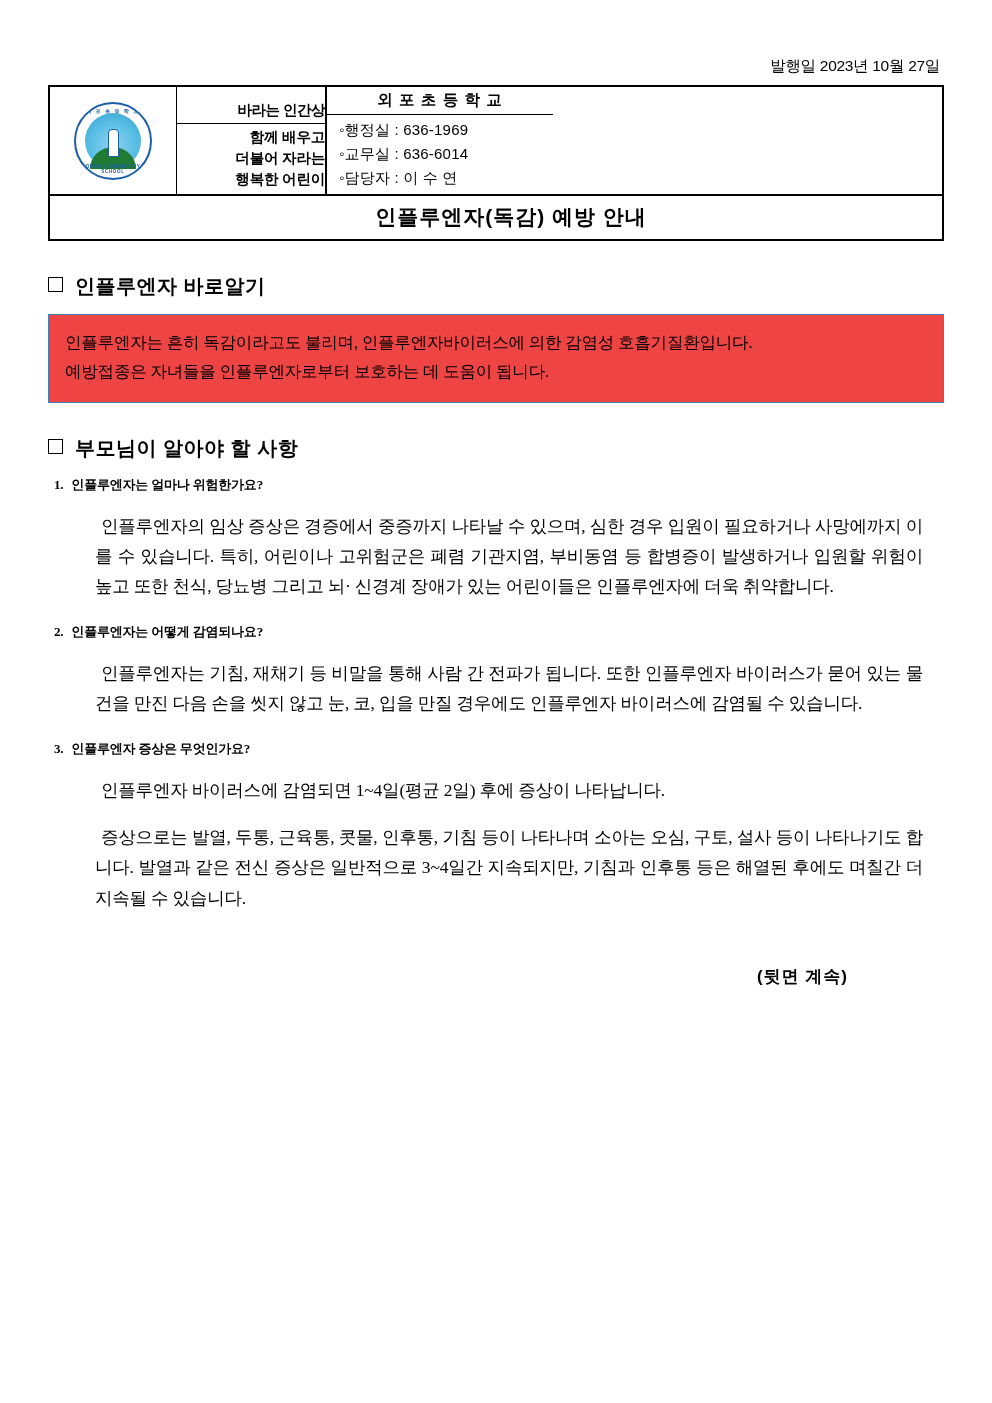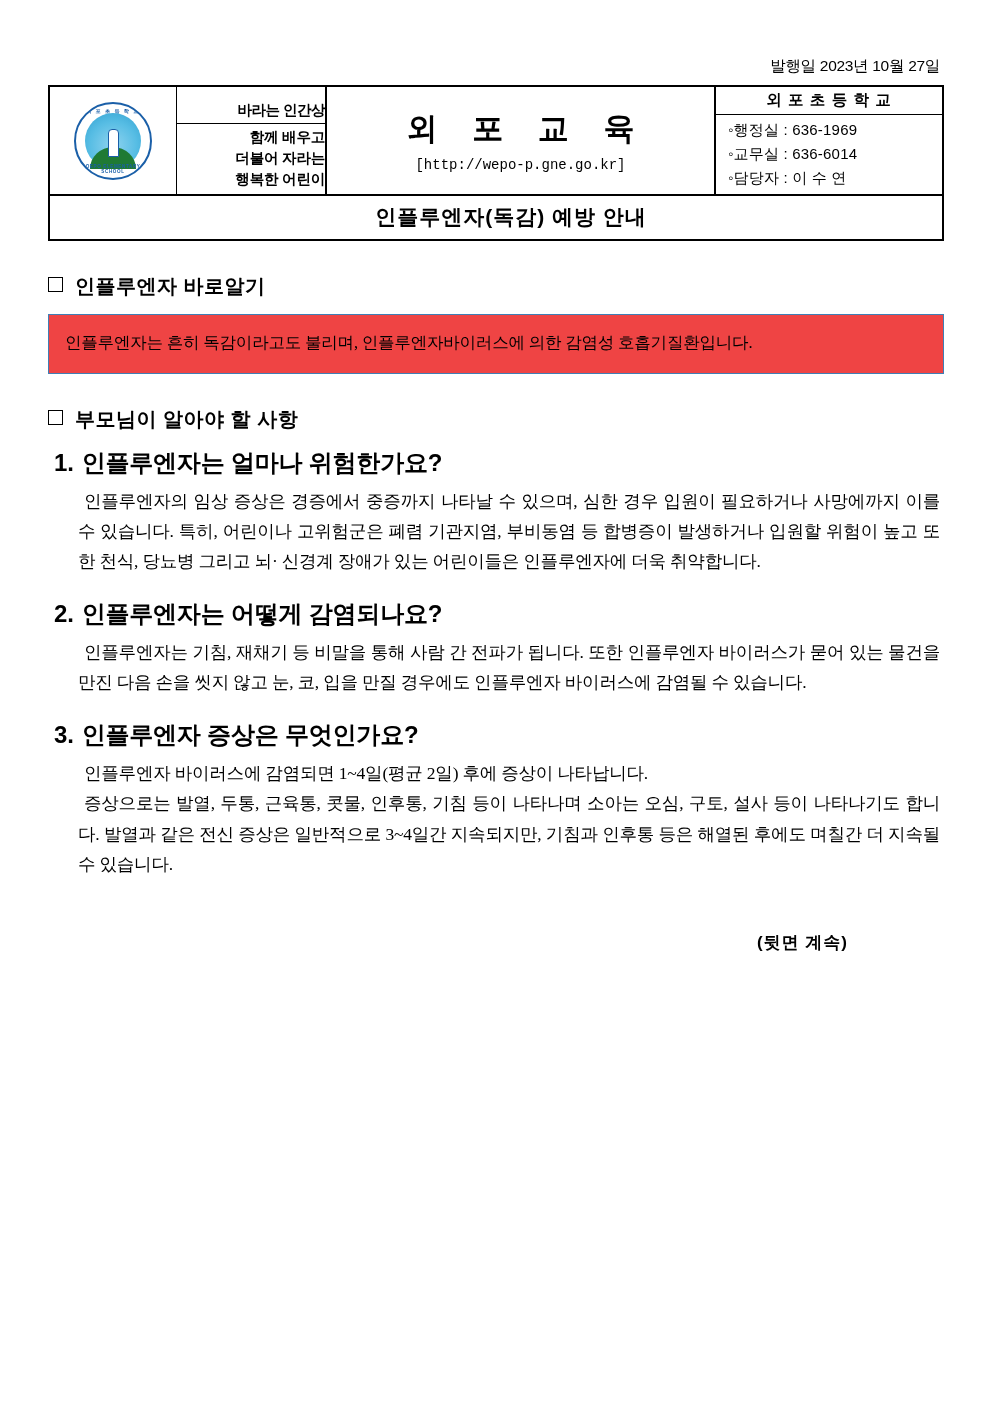--- a/index.html
+++ b/index.html
@@ -228,37 +228,37 @@
     letter-spacing: -0.2px;
     margin-bottom: 6px;
   }
   .callout div { margin: 0; }
 
   .qlist {
     margin-top: 6px;
   }
   .q-item { margin-bottom: 22px; }
   .q-title {
-    font-size: 24px;
-    font-weight: bold;
-    font-family: Liberation Sans, sans-serif;
+    font-size: 13px;
+    font-weight: bold;
+    font-family: Liberation Serif, serif;
     letter-spacing: -0.2px;
     margin-bottom: 7px;
     padding-left: 6px;
   }
   .q-title .num { margin-right: 8px; }
   .q-body {
     font-size: 17.5px;
     line-height: 1.72;
     text-align: justify;
     letter-spacing: -0.2px;
     padding-left: 30px;
     padding-right: 4px;
   }
-  .q-body p { margin: 0; }
+  .q-body p { margin: 17px; }
   .q-body p.ind { text-indent: 6px; }
 
   .footer-note {
     margin-top: 52px;
     text-align: right;
     font-size: 17px;
     font-weight: bold;
     font-family: "Liberation Sans", sans-serif;
     padding-right: 96px;
     letter-spacing: 1px;
@@ -287,24 +287,20 @@
 
       <div class="m-motto">
         <div class="m-motto-title">바라는 인간상</div>
         <div class="m-motto-lines">
           <div>함께 배우고</div>
           <div>더불어 자라는</div>
           <div>행복한 어린이</div>
         </div>
       </div>
 
-      <div class="m-title">
-        <div class="m-title-main">외 포 교 육</div>
-        <div class="m-title-url">[http://wepo-p.gne.go.kr]</div>
-      </div>
 
       <div class="m-contact">
         <div class="m-contact-title">외 포 초 등 학 교</div>
         <div class="m-contact-lines">
           <div>◦행정실 : 636-1969</div>
           <div>◦교무실 : 636-6014</div>
           <div>◦담당자 : 이 수 연</div>
         </div>
       </div>
 
@@ -312,20 +308,21 @@
     <div class="masthead-bottom">인플루엔자(독감) 예방 안내</div>
   </div>
 
 
   <div class="sec-head">
     <span class="box-mark"></span><span>인플루엔자 바로알기</span>
   </div>
 
   <div class="callout">
     <div>인플루엔자는 흔히 독감이라고도 불리며, 인플루엔자바이러스에 의한 감염성 호흡기질환입니다.</div>
+    <div>예방접종은 자녀들을 인플루엔자로부터 보호하는 데 도움이 됩니다.</div>
   </div>
 
   <div class="sec-head">
     <span class="box-mark"></span><span>부모님이 알아야 할 사항</span>
   </div>
 
   <div class="qlist">
 
     <div class="q-item">
       <div class="q-title">

